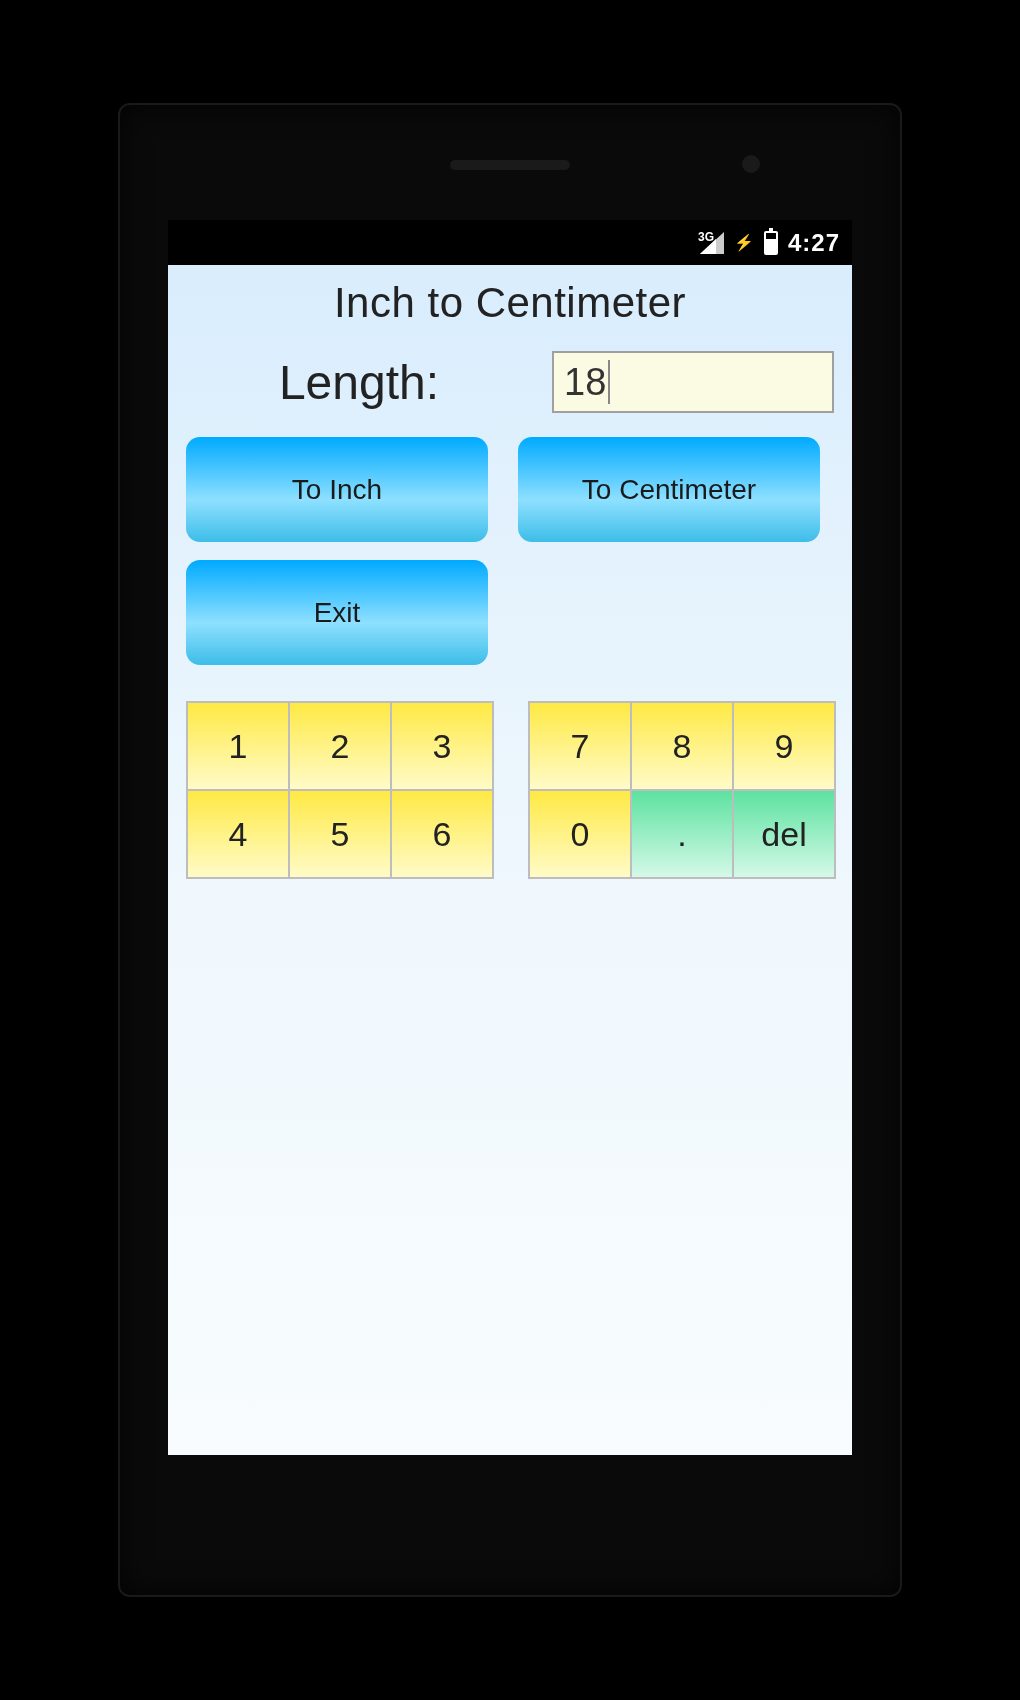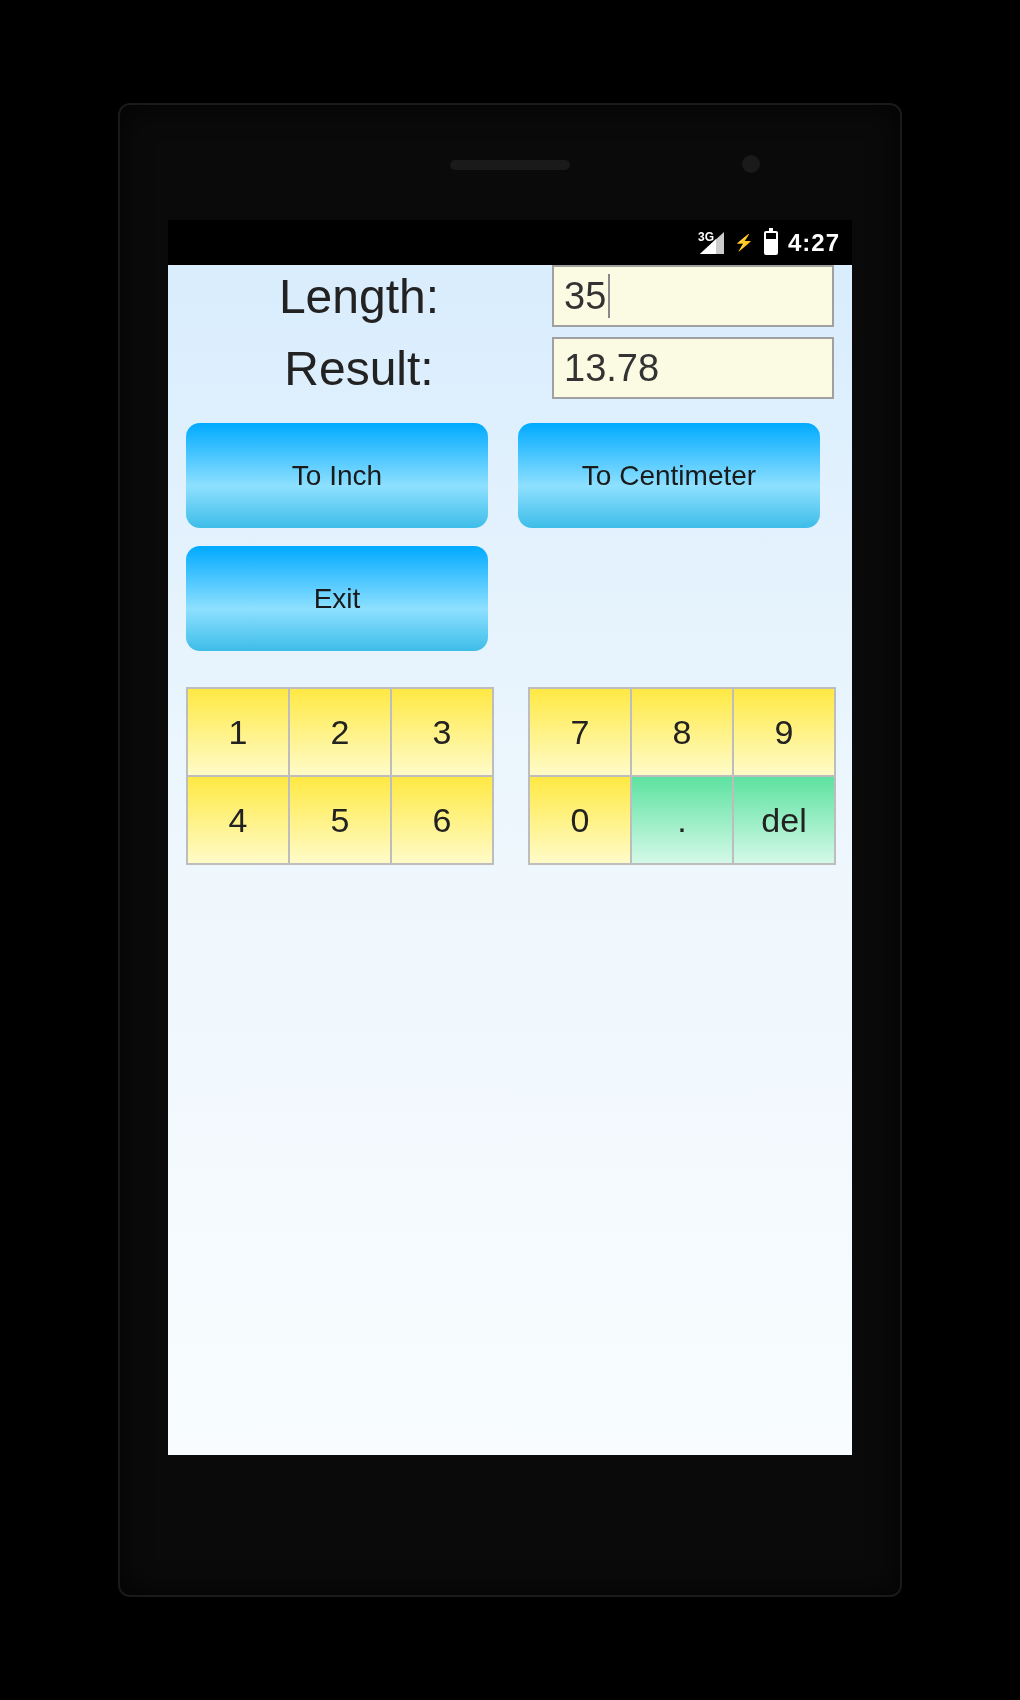--- a/index.html
+++ b/index.html
@@ -199,35 +199,30 @@
         <svg width="24" height="22" viewBox="0 0 24 22">
             <path d="M0 22 L24 22 L24 0 Z" fill="#ccc"></path>
             <path d="M0 22 L16 22 L16 7 Z" fill="#fff"></path>
           </svg>
       </div>
       <span class="bolt">⚡</span>
       <div class="batt"></div>
       <span class="time">4:27</span>
     </div>
     <div class="app">
+      <div class="title">Inch to Centimeter</div>
 
       <div class="row">
         <div class="label">Length:</div>
         <div class="field">
-          <span>35</span>
+          <span>18</span>
             <span class="cursor"></span>
         </div>
       </div>
 
-      <div class="row">
-        <div class="label">Result:</div>
-        <div class="field">
-          <span>13.78</span>
-        </div>
-      </div>
 
       <div class="buttons">
         <button class="btn">To Inch</button>
         <button class="btn">To Centimeter</button>
         <button class="btn">Exit</button>
       </div>
 
       <div class="keypad-wrap">
         <div class="pad">
           <div class="key">1</div>

